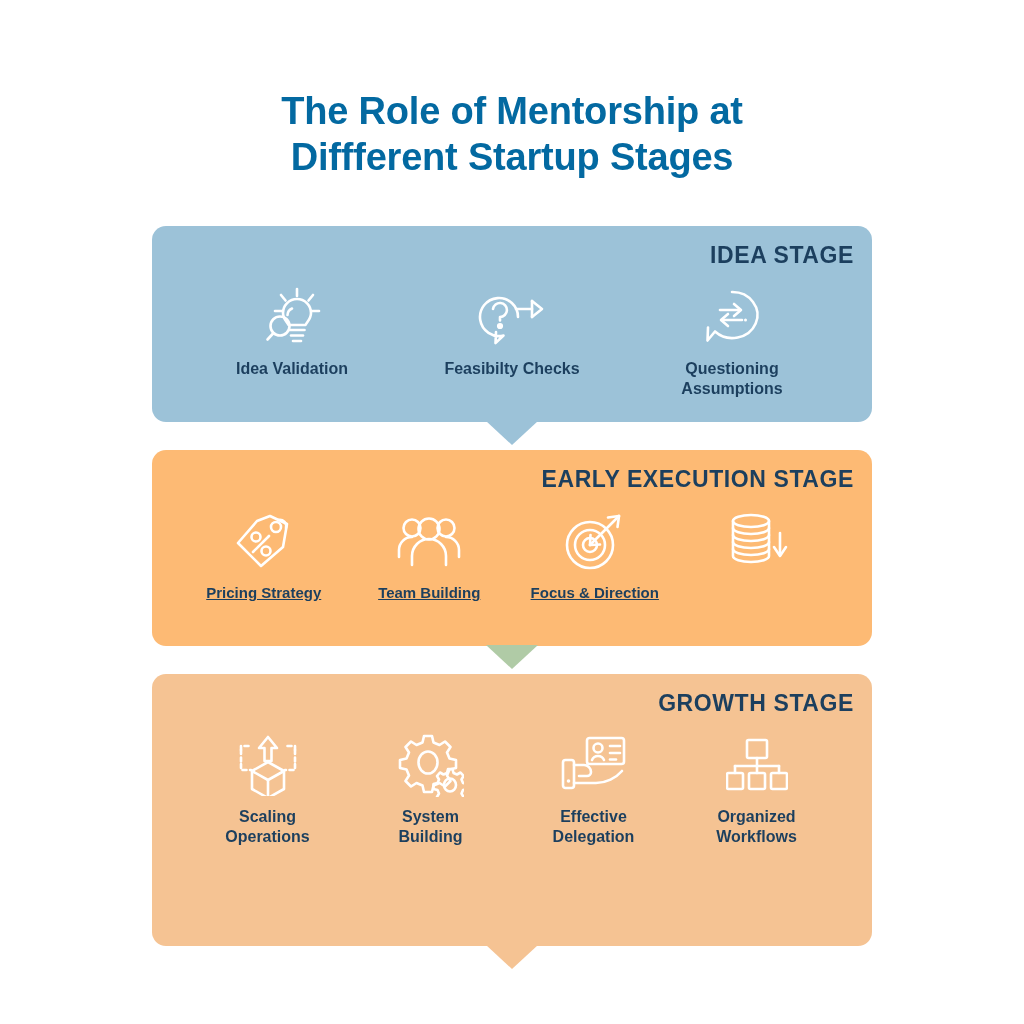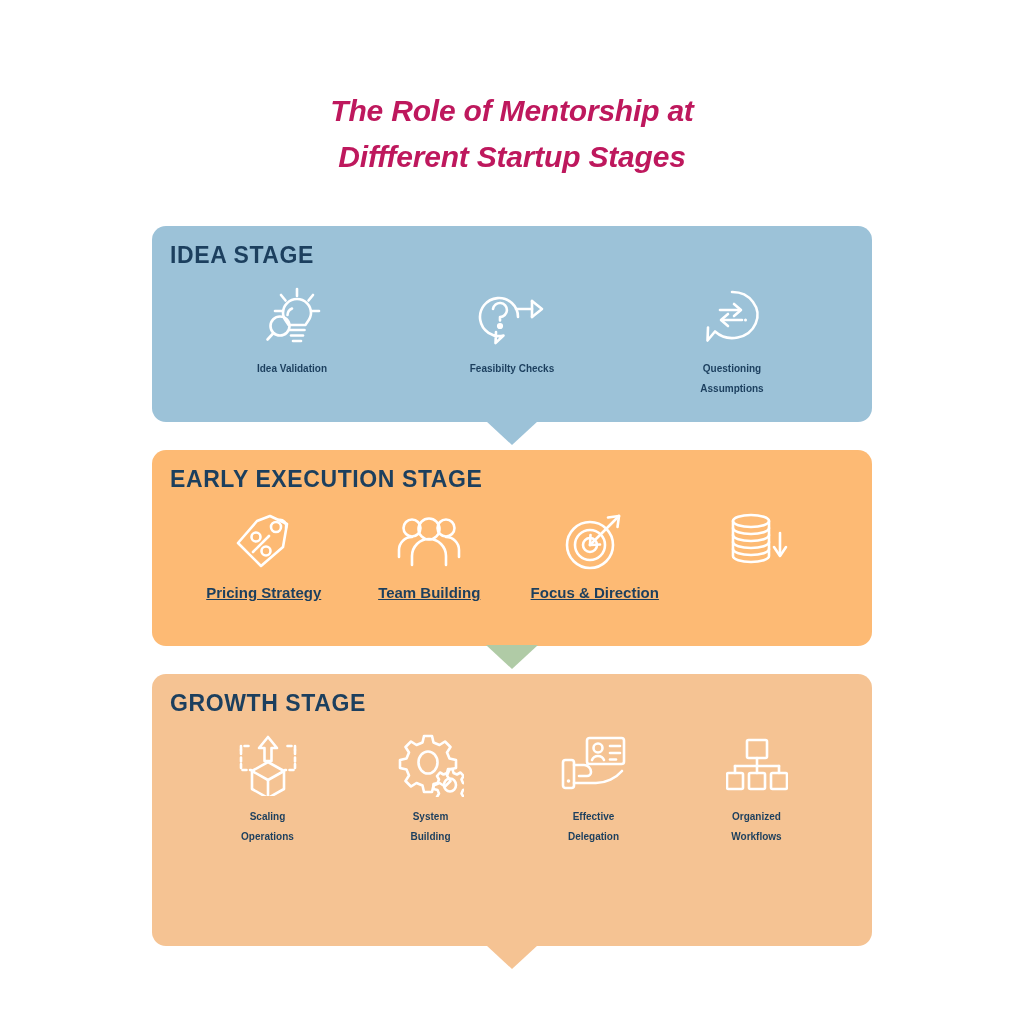--- a/index.html
+++ b/index.html
@@ -23,48 +23,47 @@
 
   
   .title-block {
     position: absolute;
     top: 88px;
     left: 0;
     width: 1024px;
     text-align: center;
   }
   .title-line {
-    color: #be185d;
-    font-size: 30px;
+    color: #0369a1;
+    font-size: 38px;
     font-weight: bold;
     letter-spacing: -0.2px;
     line-height: 46px;
     white-space: nowrap;
-    font-style: italic;
   }
 
   
   .stages {
     position: absolute;
     top: 226px;
     left: 152px;
     width: 720px;
   }
   .stage-wrap {
     position: relative;
     width: 720px;
   }
   .stage {
     position: relative;
     border-radius: 14px;
     box-sizing: border-box;
     padding: 16px 18px 18px 18px;
   }
   .stage-title {
-    text-align: left;
+    text-align: right;
     color: #1C3F5E;
     font-size: 23px;
     font-weight: bold;
     letter-spacing: 0.6px;
     margin-bottom: 10px;
   }
   .items {
     display: flex;
     flex-direction: row;
     justify-content: center;
@@ -83,21 +82,21 @@
     align-items: center;
     justify-content: center;
   }
   .icon-box svg {
     display: block;
   }
   .item-label {
     margin-top: 4px;
     text-align: center;
     color: #1C3F5E;
-    font-size: 10px;
+    font-size: 16px;
     font-weight: bold;
     line-height: 20px;
     white-space: pre-line;
   }
 
   
   .connector {
     position: relative;
     width: 720px;
     height: 28px;

